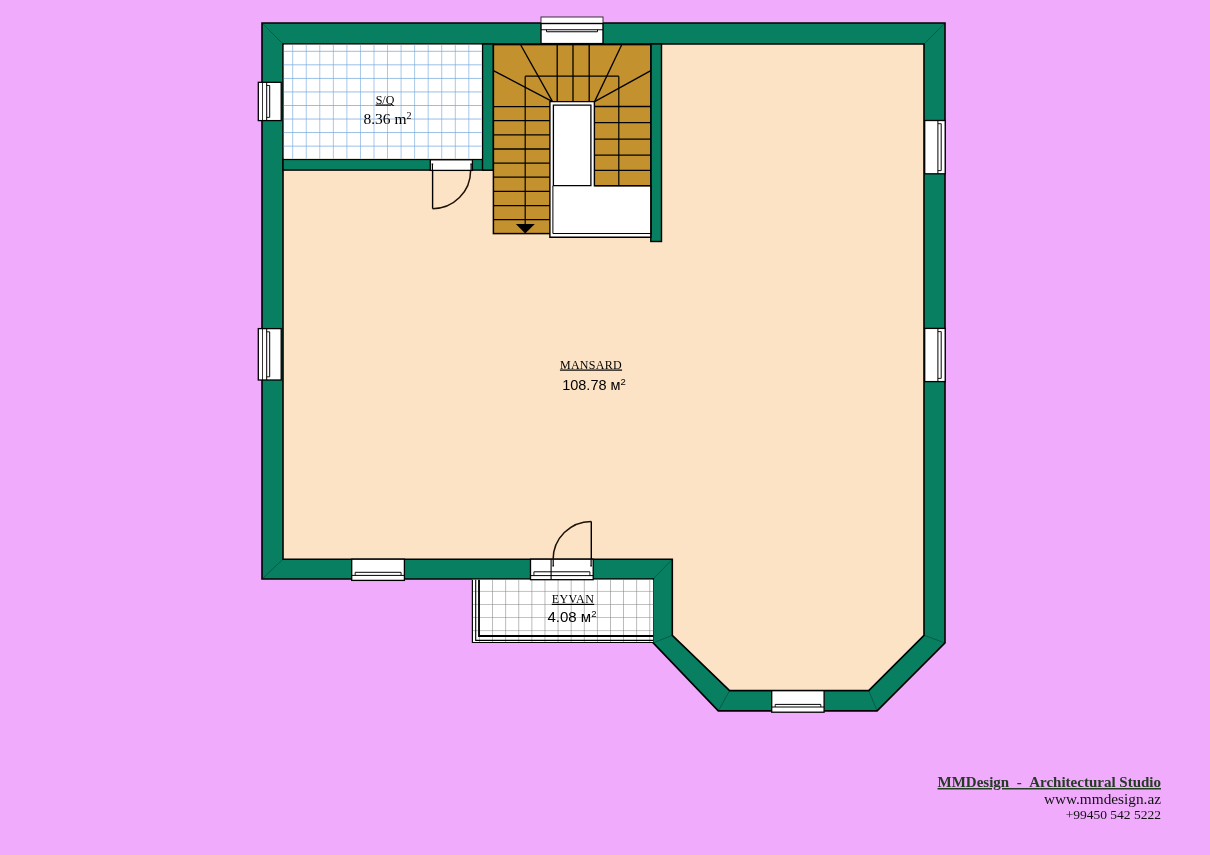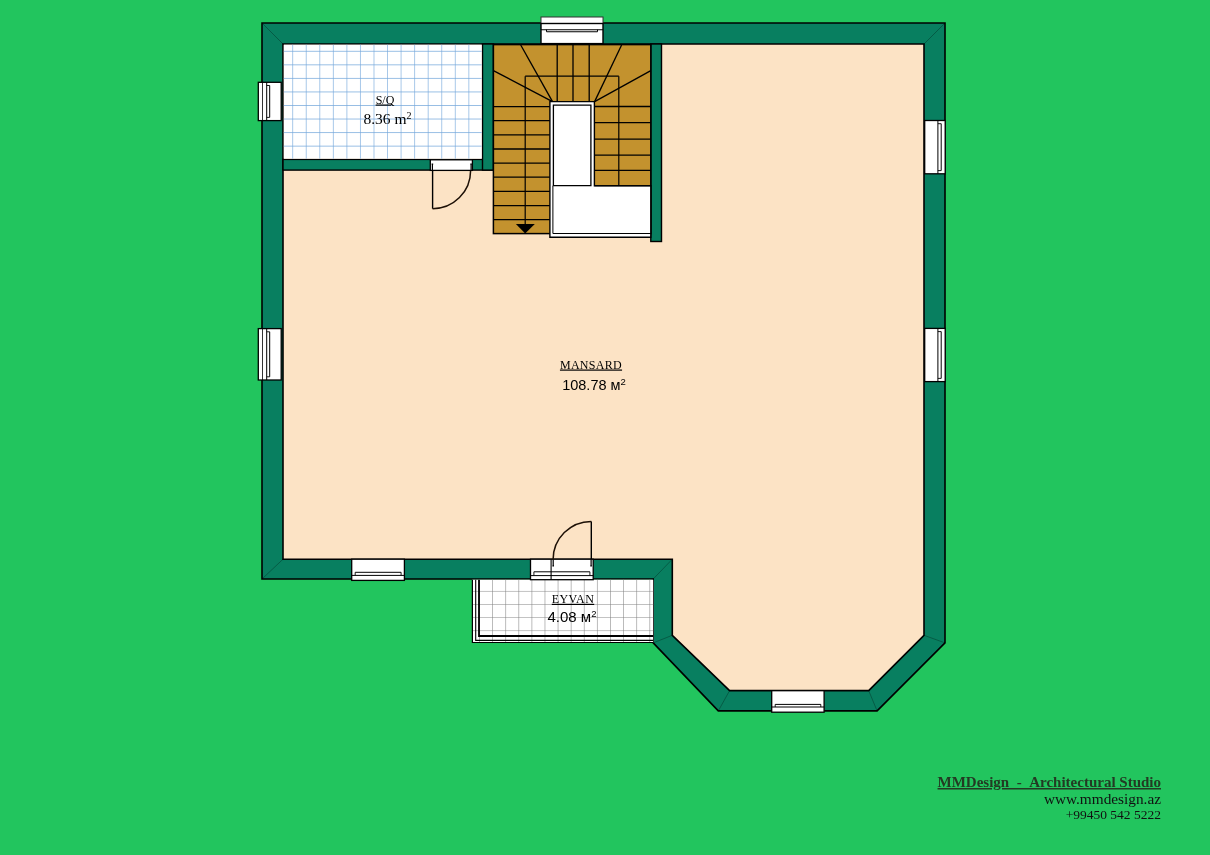--- a/index.html
+++ b/index.html
@@ -1,16 +1,16 @@
 <!DOCTYPE html>
 <html><head>
 <meta charset="utf-8">
 <style>
   html,body{margin:0;padding:0;background:#ffffff;}
-  .page{position:relative;width:1210px;height:855px;background:#22c55e;overflow:hidden;}
+  .page{position:relative;width:1210px;height:855px;background:#f0abfc;overflow:hidden;}
   svg{position:absolute;left:0;top:0;}
   text{font-family:"Liberation Serif", serif;} text.sans{font-family:"Liberation Sans", sans-serif;}
 </style>
 </head>
 <body>
 <div class="page">
 <svg width="1210" height="855" viewBox="0 0 1210 855">
 <defs>
 
   <pattern id="bluegrid" width="13.55" height="13.55" patternUnits="userSpaceOnUse" x="292.2" y="50.8">

